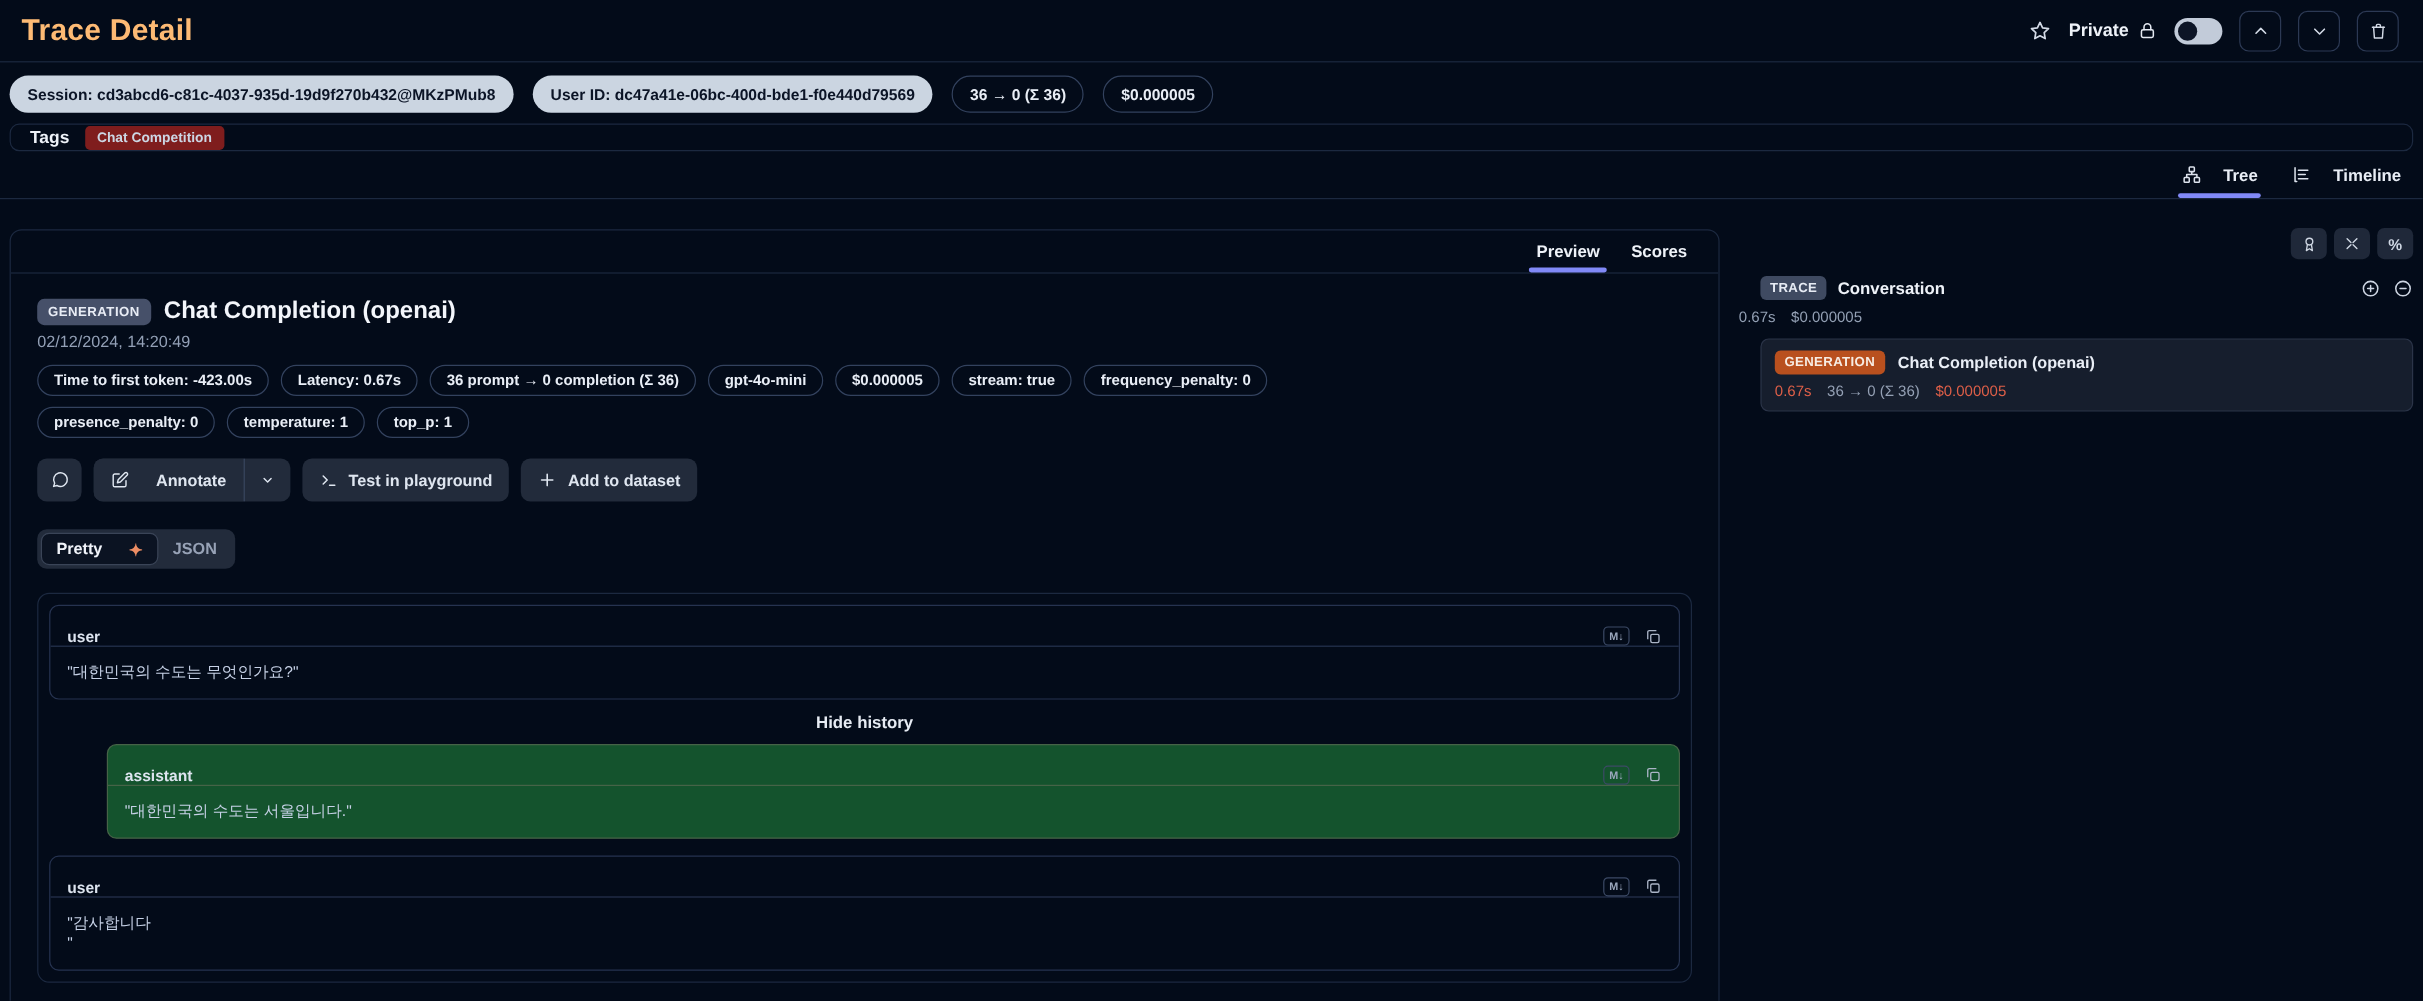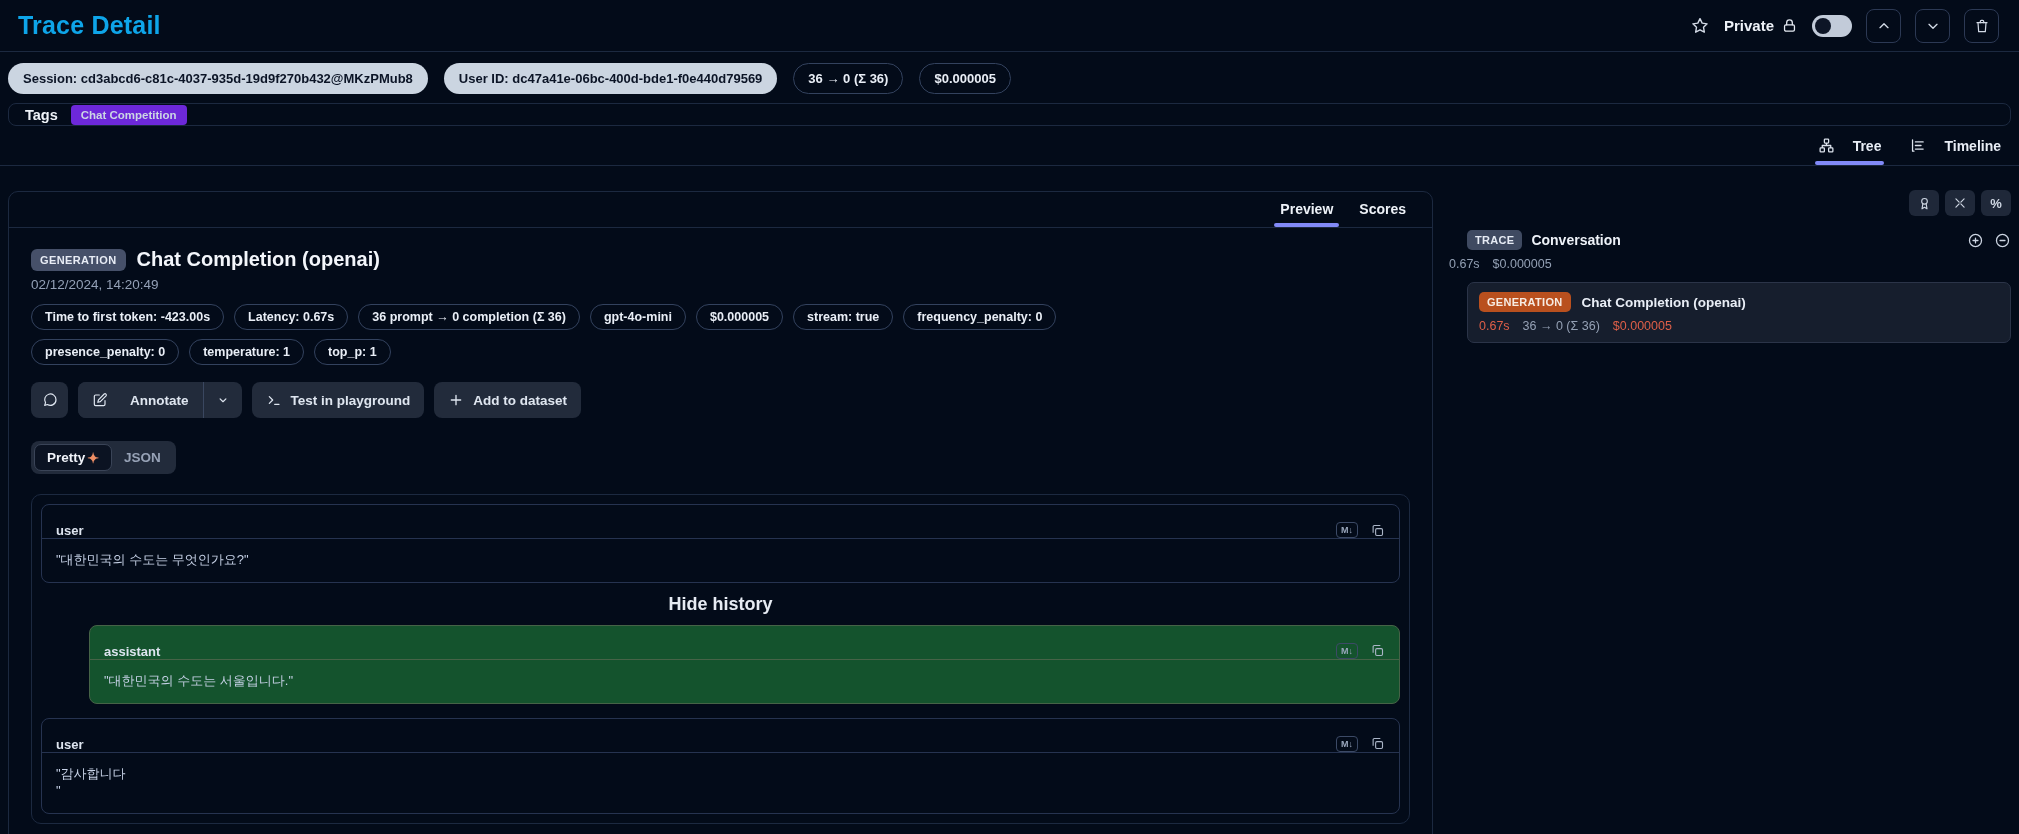--- a/index.html
+++ b/index.html
@@ -10,21 +10,21 @@
     font-family: "Liberation Sans", sans-serif;
     font-size: 14px;
   }
   svg { display: block; }
 
   
   .topbar {
     height: 52px; display: flex; align-items: center;
     padding: 0 20px 0 18px; border-bottom: 1px solid #1c2940;
   }
-  .page-title { font-size: 25px; font-weight: bold; color: #0ea5e9; letter-spacing: .2px; }
+  .page-title { font-size: 25px; font-weight: bold; color: #fdba74; letter-spacing: .2px; }
   .topbar-right { margin-left: auto; display: flex; align-items: center; gap: 14px; }
   .icon-btn-plain { background: none; border: none; cursor: pointer; display: flex; align-items: center; }
   .private-wrap { display: flex; align-items: center; gap: 7px; font-size: 15px; font-weight: bold; color: #eef2f8; }
   .switch { width: 40px; height: 22px; border-radius: 11px; background: #c2cbd9; position: relative; cursor: pointer; }
   .switch .knob { position: absolute; left: 3px; top: 3px; width: 16px; height: 16px; border-radius: 50%; background: #0d1526; }
   .sq-btn {
     width: 35px; height: 34px; border-radius: 8px; background: transparent;
     border: 1px solid #2c3954; display: flex; align-items: center; justify-content: center; cursor: pointer;
   }
 
@@ -38,21 +38,21 @@
     border: 1px solid #33425e; color: #e9eef6; font-weight: bold; font-size: 13px;
     padding: 7px 14px; border-radius: 18px; white-space: nowrap;
   }
 
   
   .tagsbox {
     margin: 8px 8px 0; height: 23px; border: 1px solid #1c2940; border-radius: 8px;
     display: flex; align-items: center; gap: 13px; padding: 0 16px;
   }
   .tags-label { font-size: 14.5px; font-weight: bold; color: #eef2f8; }
-  .tag-chip { background: #6d28d9; color: #ccd6e4; font-size: 11.5px; font-weight: bold; padding: 4px 10px; border-radius: 4px; }
+  .tag-chip { background: #7f1d1d; color: #ccd6e4; font-size: 11.5px; font-weight: bold; padding: 4px 10px; border-radius: 4px; }
 
   
   .viewtabs {
     height: 40px; display: flex; justify-content: flex-end; align-items: center;
     gap: 28px; padding-right: 18px; border-bottom: 1px solid #1c2940;
   }
   .viewtab { position: relative; display: flex; align-items: center; gap: 18px; height: 100%; font-size: 14px; font-weight: bold; color: #e8edf5; cursor: pointer; }
   .viewtab .tab-underline { position: absolute; left: -3px; right: -3px; bottom: 0; height: 4px; border-radius: 2px; background: #8189f7; }
 
   
@@ -90,34 +90,34 @@
     color: #dfe6f0; font-size: 13.5px; font-weight: bold; cursor: pointer;
     font-family: "Liberation Sans", sans-serif;
   }
   .act-btn.square { width: 37px; justify-content: center; padding: 0; }
   .split { display: flex; align-items: stretch; background: #222b3b; border-radius: 8px; overflow: hidden; }
   .split .act-btn { border-radius: 0; gap: 22px; }
   .split .divider { width: 1px; background: #3a4760; margin: 0; }
   .split .caret { width: 38px; display: flex; align-items: center; justify-content: center; cursor: pointer; }
 
   .fmt-toggle { margin-top: 23px; display: inline-flex; background: #222b3b; border-radius: 8px; padding: 3px; }
-  .fmt-seg { display: flex; align-items: center; gap: 2px; padding: 5px 12px; border-radius: 7px; font-size: 13.5px; font-weight: bold; cursor: pointer; color: #97a2b6; }
+  .fmt-seg { display: flex; align-items: center; gap: 22px; padding: 5px 12px; border-radius: 7px; font-size: 13.5px; font-weight: bold; cursor: pointer; color: #97a2b6; }
   .fmt-seg.active { background: #0b1322; border: 1px solid #3a4457; color: #f0f3f9; }
   .sparkle { color: #ed8d64; font-size: 14px; line-height: 1; }
 
   .iobox { margin-top: 20px; border: 1px solid #1c2940; border-radius: 10px; padding: 9px; width: 1379px; }
   .msg { border: 1px solid #263350; border-radius: 8px; overflow: hidden; }
   .msg-head { height: 34px; display: flex; align-items: flex-end; padding: 0 14px; border-bottom: 1px solid #263350; }
   .msg-role { font-size: 13px; font-weight: bold; color: #dde4ef; }
   .msg-tools { margin-left: auto; display: flex; align-items: center; gap: 12px; }
   .md-chip { border: 1px solid #3c4a66; border-radius: 4px; font-size: 9px; font-weight: bold; color: #9aa7bd; padding: 2px 4px; cursor: pointer; }
   .msg-body { padding: 13px 14px; font-size: 13px; color: #c6d1e6; white-space: pre-wrap; line-height: 1.3; }
   .msg.assistant { border-color: #466347; background: #14532d; margin-left: 48px; }
   .msg.assistant .msg-head { border-bottom-color: #466347; }
-  .hide-history { text-align: center; font-size: 18px; font-weight: bold; color: #e6ebf3; margin: 11px 0 10px; }
+  .hide-history { text-align: center; font-size: 14px; font-weight: bold; color: #e6ebf3; margin: 11px 0 10px; }
   .gap { height: 14px; }
 
   
   .sidebar { margin-top: 24px; flex: 1; }
   .side-controls { display: flex; justify-content: flex-end; gap: 6px; }
   .side-btn {
     width: 30px; height: 26px; border-radius: 6px; background: #1f2839; border: none;
     display: flex; align-items: center; justify-content: center; color: #cfd7e3; cursor: pointer;
     font-size: 13px; font-weight: bold; font-family: "Liberation Sans", sans-serif;
   }

